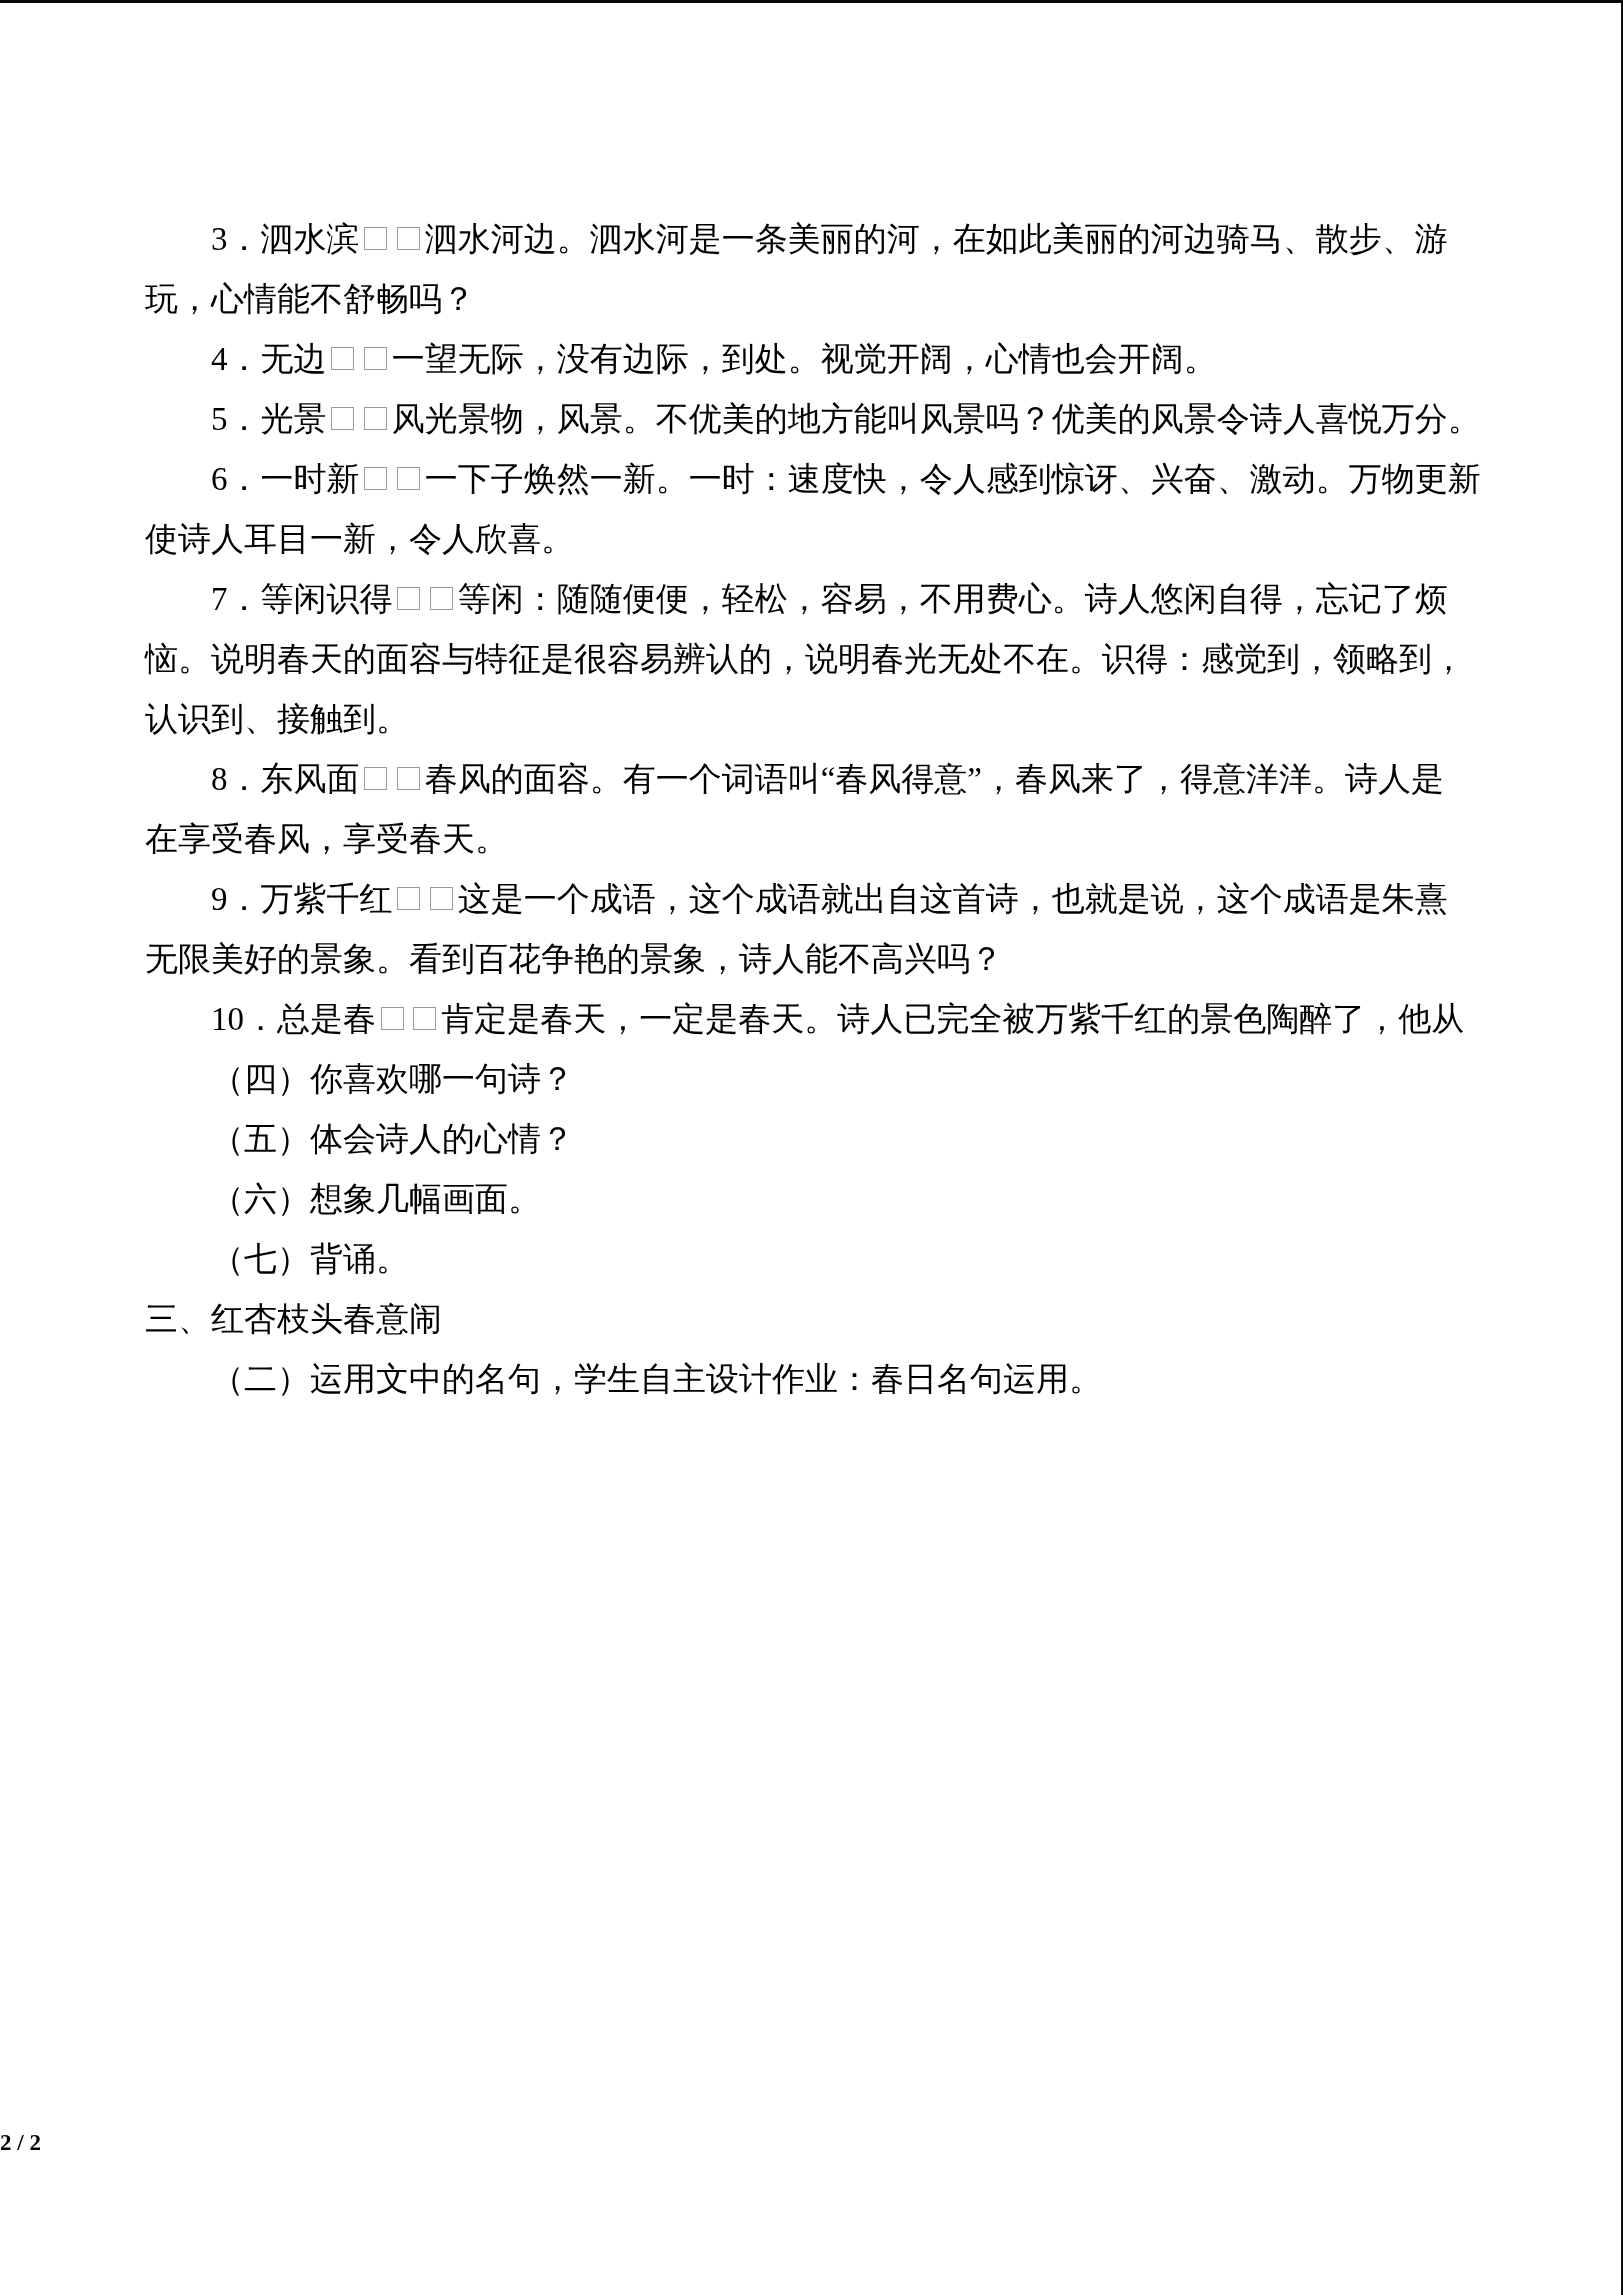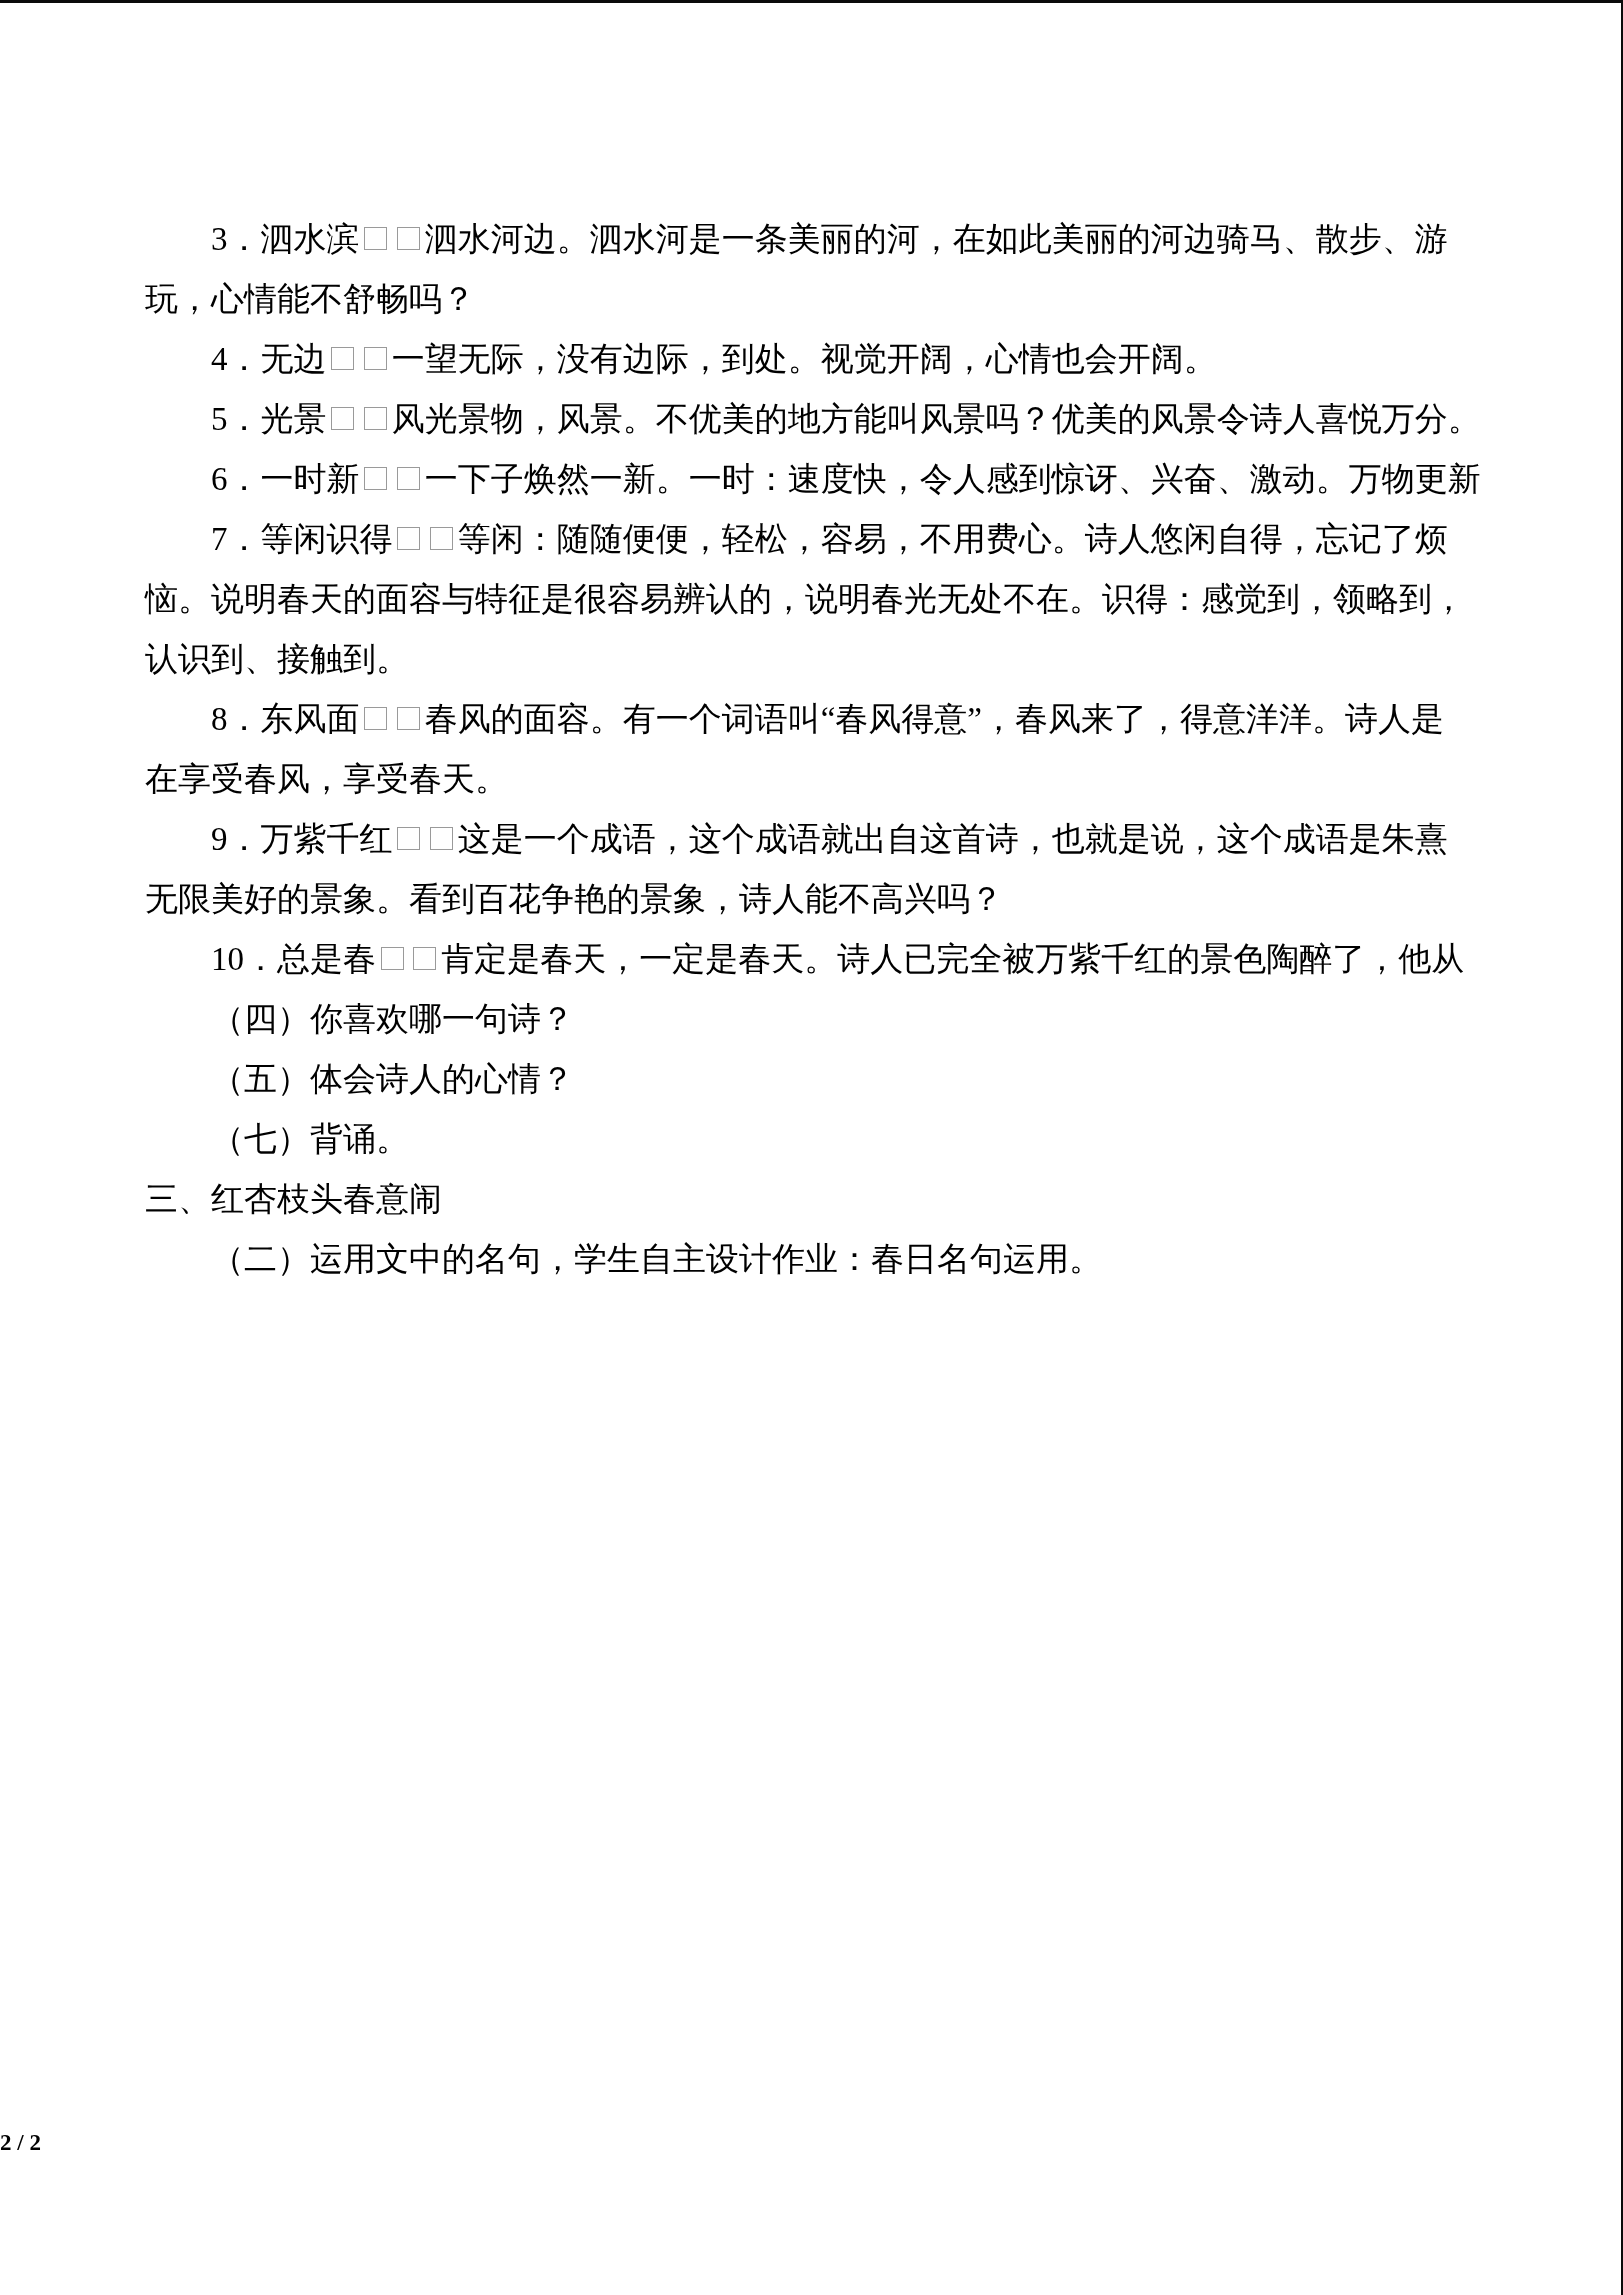--- a/index.html
+++ b/index.html
@@ -60,30 +60,32 @@
 <div class="page">
   <div class="edge-top"></div>
   <div class="edge-right"></div>
 
   <div class="doc-body" style="color: rgb(0, 0, 0);">
       <div class="line indent">3．泗水滨<span class="tofu" style="border-color: rgb(154, 154, 154);"></span><span class="tofu" style="border-color: rgb(154, 154, 154);"></span>泗水河边。泗水河是一条美丽的河，在如此美丽的河边骑马、散步、游</div>
       <div class="line">玩，心情能不舒畅吗？</div>
       <div class="line indent">4．无边<span class="tofu" style="border-color: rgb(154, 154, 154);"></span><span class="tofu" style="border-color: rgb(154, 154, 154);"></span>一望无际，没有边际，到处。视觉开阔，心情也会开阔。</div>
       <div class="line indent">5．光景<span class="tofu" style="border-color: rgb(154, 154, 154);"></span><span class="tofu" style="border-color: rgb(154, 154, 154);"></span>风光景物，风景。不优美的地方能叫风景吗？优美的风景令诗人喜悦万分。</div>
       <div class="line indent">6．一时新<span class="tofu" style="border-color: rgb(154, 154, 154);"></span><span class="tofu" style="border-color: rgb(154, 154, 154);"></span>一下子焕然一新。一时：速度快，令人感到惊讶、兴奋、激动。万物更新</div>
+      <div class="line">使诗人耳目一新，令人欣喜。</div>
       <div class="line indent">7．等闲识得<span class="tofu" style="border-color: rgb(154, 154, 154);"></span><span class="tofu" style="border-color: rgb(154, 154, 154);"></span>等闲：随随便便，轻松，容易，不用费心。诗人悠闲自得，忘记了烦</div>
       <div class="line">恼。说明春天的面容与特征是很容易辨认的，说明春光无处不在。识得：感觉到，领略到，</div>
       <div class="line">认识到、接触到。</div>
       <div class="line indent">8．东风面<span class="tofu" style="border-color: rgb(154, 154, 154);"></span><span class="tofu" style="border-color: rgb(154, 154, 154);"></span>春风的面容。有一个词语叫“春风得意”，春风来了，得意洋洋。诗人是</div>
       <div class="line">在享受春风，享受春天。</div>
       <div class="line indent">9．万紫千红<span class="tofu" style="border-color: rgb(154, 154, 154);"></span><span class="tofu" style="border-color: rgb(154, 154, 154);"></span>这是一个成语，这个成语就出自这首诗，也就是说，这个成语是朱熹</div>
       <div class="line">无限美好的景象。看到百花争艳的景象，诗人能不高兴吗？</div>
       <div class="line indent">10．总是春<span class="tofu" style="border-color: rgb(154, 154, 154);"></span><span class="tofu" style="border-color: rgb(154, 154, 154);"></span>肯定是春天，一定是春天。诗人已完全被万紫千红的景色陶醉了，他从</div>
       <div class="line indent">（四）你喜欢哪一句诗？</div>
       <div class="line indent">（五）体会诗人的心情？</div>
+      <div class="line indent">（六）想象几幅画面。</div>
       <div class="line indent">（七）背诵。</div>
       <div class="line">三、红杏枝头春意闹</div>
       <div class="line indent">（二）运用文中的名句，学生自主设计作业：春日名句运用。</div>
     </div>
 
   <div class="footer">
     <span>2 / 2</span>
   </div>
 </div>
 

